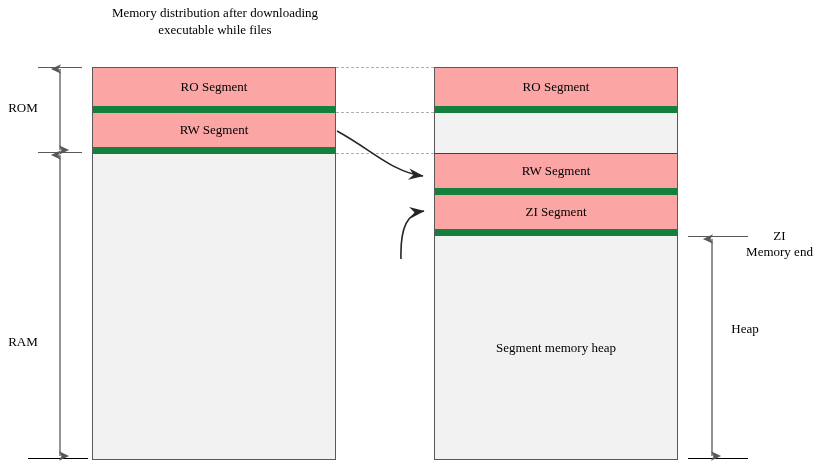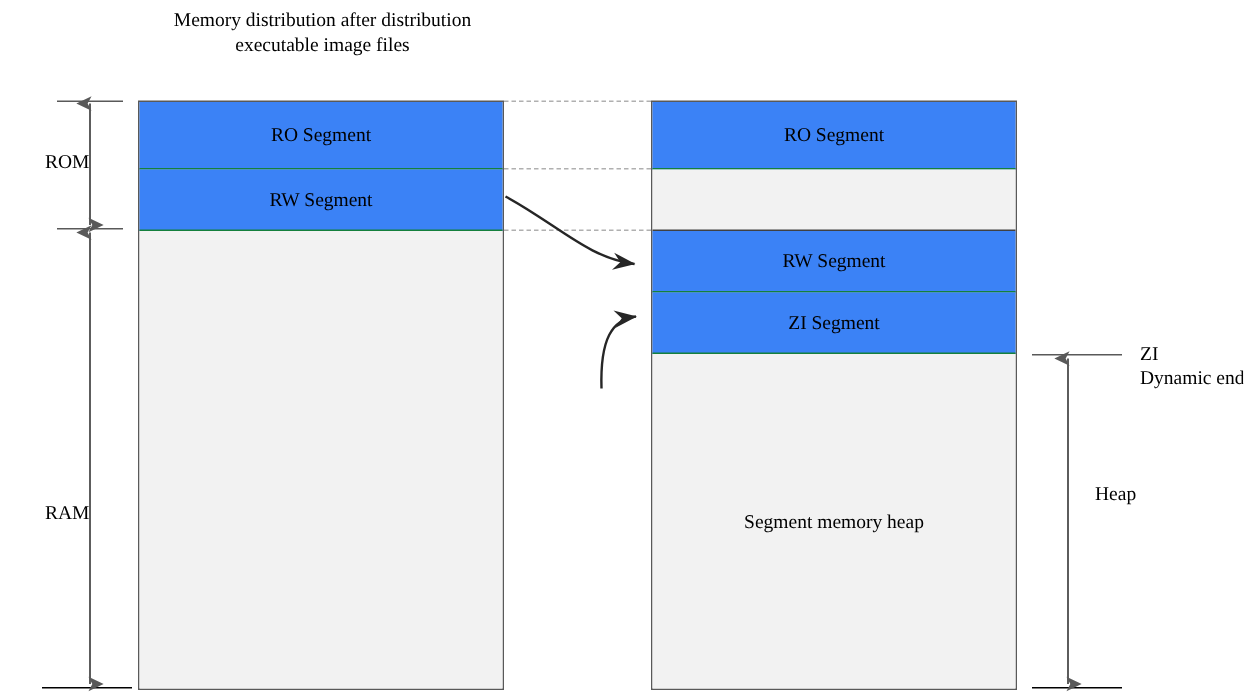--- a/index.html
+++ b/index.html
@@ -38,59 +38,59 @@
   .seg {
     position: absolute;
     left: 0;
     width: 100%;
     box-sizing: border-box;
     display: flex;
     align-items: center;
     justify-content: center;
     font-size: 13px;
   }
-  .seg-gray  { background: #3b82f6; border-bottom: 1px solid #15803d; }
+  .seg-gray  { background: #fca5a5; border-bottom: 7px solid #15803d; }
   .seg-light { background: #f2f2f2; border-bottom: 1px solid #404040; }
   .seg-plain { background: #f2f2f2; }
 
   .dotted {
     position: absolute;
     height: 0;
     border-top: 1px dashed #b0b0b0;
   }
 
   .tick {
     position: absolute;
     height: 0;
     border-top: 1px solid #595959;
   }
   .tick-dark { border-top: 1px solid #000000; }
 
   .axis-label {
     position: absolute;
     font-size: 13px;
     line-height: 16px;
-    margin-left: 30px;
+    text-align: center;
   }
 
   svg.overlay {
     position: absolute;
     left: 0;
     top: 0;
     width: 829px;
     height: 464px;
     pointer-events: none;
   }
 </style>
 </head>
 <body>
 
 <div id="canvas">
 
-  <div class="title" id="title-left">Memory distribution after distribution executable image files</div>
+  <div class="title" id="title-left">Memory distribution after downloading executable while files</div>
 
 
   <div class="dotted" style="left:336px; top:67px; width:98px;"></div>
   <div class="dotted" style="left:336px; top:112px; width:98px;"></div>
   <div class="dotted" style="left:336px; top:153px; width:98px;"></div>
 
   <div class="mem-box" id="box-left">
     <div class="seg seg-gray" style="top:0px; height:45px;">
       <span>RO Segment</span>
     </div>
@@ -124,21 +124,21 @@
   <div class="tick" style="left:38px; top:152px; width:44px;"></div>
   <div class="tick tick-dark" style="left:28px; top:458px; width:60px;"></div>
 
   <div class="axis-label" style="left:0px; top:100px; width:46px;">ROM</div>
   <div class="axis-label" style="left:0px; top:334px; width:46px;">RAM</div>
 
   <div class="tick" style="left:688px; top:236px; width:60px;"></div>
   <div class="tick tick-dark" style="left:688px; top:458px; width:60px;"></div>
 
   <div class="axis-label" style="left:730px; top:228px; width:99px; white-space:pre-line;">ZI
-Dynamic end</div>
+Memory end</div>
   <div class="axis-label" style="left:700px; top:321px; width:90px;">Heap</div>
 
   <svg class="overlay" viewBox="0 0 829 464">
     <defs>
       <marker id="arrHeadUp" markerWidth="9" markerHeight="9" refX="4.5" refY="7.6" orient="auto-start-reverse">
         <path d="M4.5,0.6 L8.2,8.4 L4.5,6.4 L0.8,8.4 Z" fill="#595959"></path>
       </marker>
       <marker id="arrHeadDown" markerWidth="9" markerHeight="9" refX="4.5" refY="7.6" orient="auto">
         <path d="M4.5,0.6 L8.2,8.4 L4.5,6.4 L0.8,8.4 Z" fill="#595959"></path>
       </marker>

